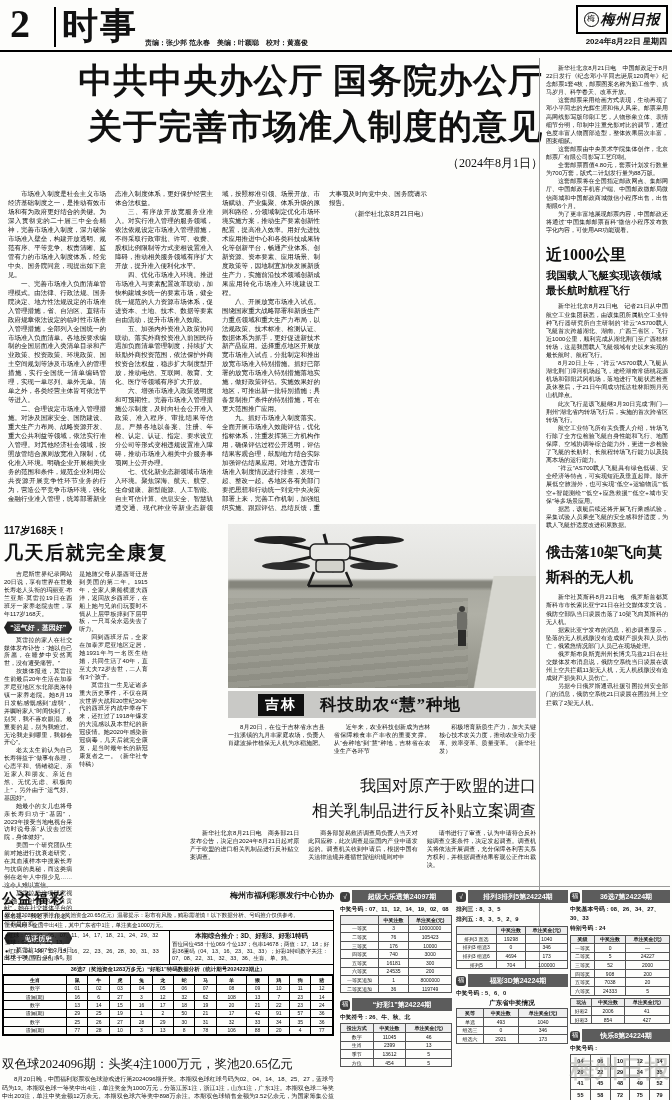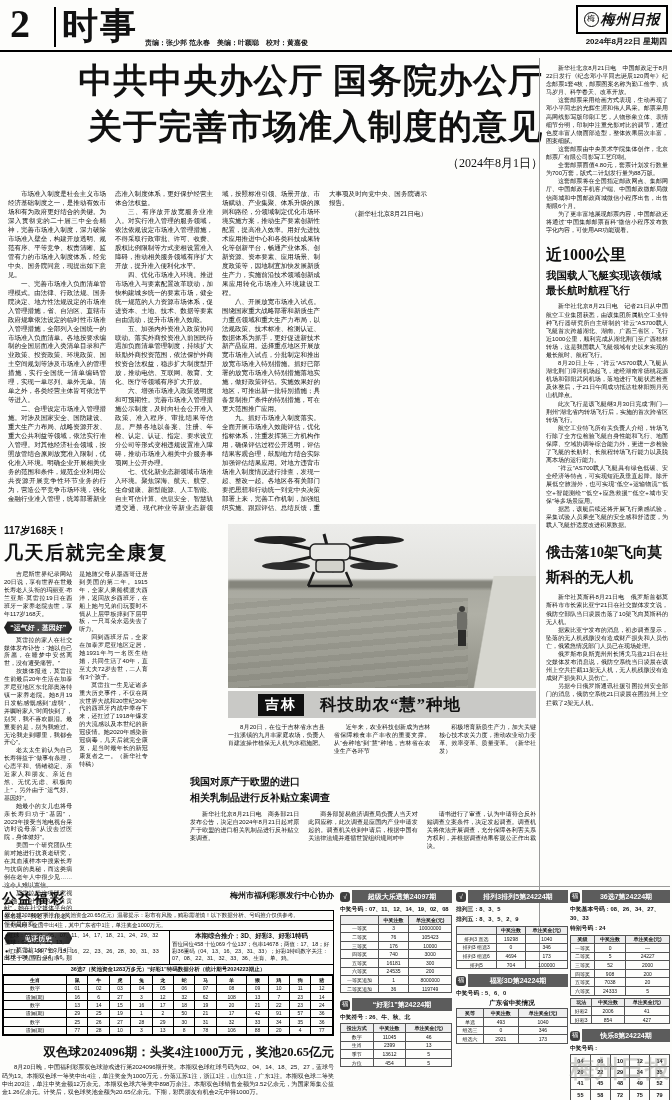--- a/index.html
+++ b/index.html
@@ -62,41 +62,41 @@
   .farmer .head{position:absolute;left:5px;top:0;width:6px;height:6px;border-radius:50%;background:#3a3a38;}
   .farmer .torso{position:absolute;left:3px;top:6px;width:10px;height:18px;background:#6e6e68;border-radius:2px;}
   .farmer .legs{position:absolute;left:4px;top:24px;width:8px;height:16px;background:#2c2c2a;}
   .cap-band{display:flex;align-items:center;height:27px;background:#c9c9c6;margin-top:3px;}
   .cap-tag{background:#101010;color:#fff;font-size:14px;font-weight:900;padding:2px 7px;margin-left:30px;letter-spacing:2px;}
   .cap-title{font-size:16.5px;font-weight:900;margin-left:16px;letter-spacing:1px;font-family:"Liberation Serif",serif;}
   .cap-text{column-count:3;column-gap:9px;font-size:6px;line-height:1.35;text-align:justify;margin-top:5px;}
   .cap-text p{margin:0;text-indent:2em;}
   
   .dairy{position:absolute;left:190px;top:774px;width:346px;}
-  .d-title{text-align:left;font-size:10px;font-weight:700;line-height:1.55;font-family:"Liberation Serif",serif;}
+  .d-title{text-align:right;font-size:16px;font-weight:400;line-height:1.55;font-family:"Liberation Serif",serif;}
   .d-body{column-count:3;column-gap:9px;font-size:6px;line-height:1.35;text-align:justify;margin-top:5px;}
   .d-body p{margin:0;text-indent:2em;}
   
   .lottery{position:absolute;left:2px;top:886px;width:668px;height:212px;border-top:1px solid #999;}
   .lot-left{position:absolute;left:0;top:3px;width:332px;}
   .gy-head{display:flex;justify-content:space-between;align-items:flex-start;}
   .gy-title{font-size:14px;font-weight:900;font-family:"Liberation Serif",serif;letter-spacing:2px;}
   .gy-co{font-size:8px;font-weight:700;}
   .gy-box{border:1px solid #000;margin-top:2px;font-size:5.5px;line-height:1.25;}
   .gy-row{border-bottom:1px solid #000;padding:1px 2px;}
   .gy-split{display:flex;border-bottom:1px solid #000;}
   .gy-balls{flex:1.02;border-right:1px solid #000;padding:1px 2px;}
   .gy-balls div{margin-bottom:2px;}
   .gy-reco{flex:1;padding:1px 2px;}
   .reco-title{text-align:center;font-weight:700;font-size:6.5px;margin-bottom:1px;}
   .gy-grid-title{text-align:center;border-bottom:1px solid #000;padding:1px;font-weight:700;}
   table.grid36{width:100%;border-collapse:collapse;}
   table.grid36 td{border:1px solid #000;font-size:5px;text-align:center;padding:.6px 0;}
   table.grid36 tr:first-child td{font-weight:700;}
-  .ssq-h{font-size:12.5px;font-weight:700;text-align:right;margin-top:8px;font-family:"Liberation Serif",serif;}
+  .ssq-h{font-size:12.5px;font-weight:400;text-align:left;margin-top:20px;font-family:"Liberation Serif",serif;}
   .ssq-p{font-size:6px;line-height:1.4;text-align:justify;margin-top:2px;text-indent:2em;}
   .lot-col{position:absolute;top:3px;width:112px;}
   .lot-col.c2{left:338px;} .lot-col.c3{left:454px;} .lot-col.c4{left:568px;width:100px;}
   .lot-box{margin-bottom:5px;}
   .lot-head{display:flex;align-items:center;margin-bottom:1px;}
   .lot-icon{width:10px;height:10px;border-radius:3px;background:#3f3f3f;color:#fff;font-size:6.5px;
       display:flex;align-items:center;justify-content:center;margin-right:2px;flex:none;}
   .lot-bar{flex:1;background:#5c5c5c;color:#fff;font-size:7px;font-weight:700;text-align:center;padding:1.5px 0;}
   .lot-nums{font-size:5.8px;font-weight:700;margin:1.5px 0;}
   .lot-sub{font-size:6.5px;font-weight:700;text-align:center;}

